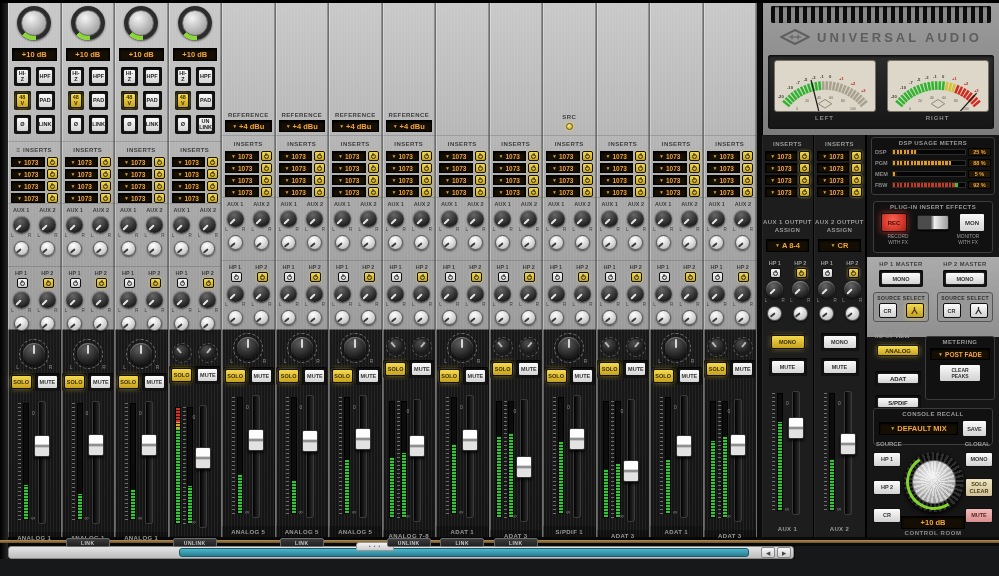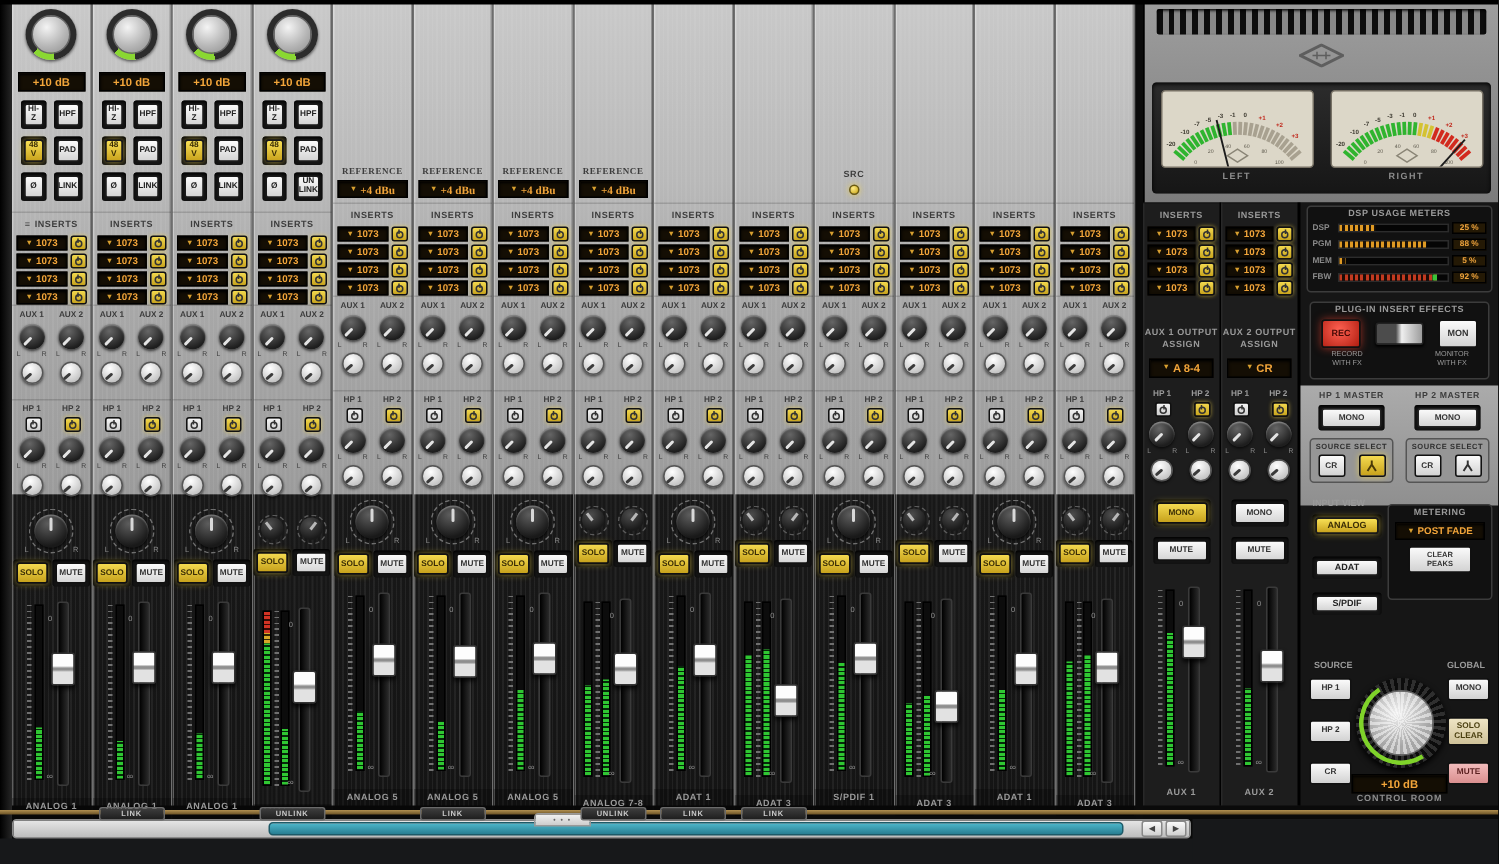--- a/index.html
+++ b/index.html
@@ -46,21 +46,21 @@
   .pre-cap { position:absolute; inset:4px; border-radius:50%;
     background:radial-gradient(circle at 38% 30%,#f4f4f4,#b8b8b8 55%,#8d8d8d); border:1px solid #666; }
   .pre-lcd { height:13px; margin:8px 4px 0; }
   .pbtn-grid { display:grid; grid-template-columns:1fr 1fr; gap:5px 5px; padding:6px 6px 0; }
   .socket { background:#141414; padding:2px; border-radius:2px; box-shadow:inset 0 1px 2px #000; }
   .pbtn { height:15px; background:linear-gradient(#fbfbfb,#d4d4d4); border:1px solid #1a1a1a; border-radius:2px;
     font-size:5.5px; font-weight:bold; color:#222; display:flex; align-items:center; justify-content:center;
     white-space:pre-line; text-align:center; line-height:1; }
   .pbtn.lit { background:linear-gradient(#f7df55,#c9a31d); color:#3a2d05; box-shadow:0 0 5px rgba(244,215,70,.6); }
 
-  .ref-block { position:absolute; left:3px; right:3px; bottom:3px;font-family:Liberation Serif, serif; }
+  .ref-block { position:absolute; left:3px; right:3px; bottom:3px; }
   .ref-block .lcd { height:12px; margin-top:2px; }
   .src-block { position:absolute; left:0; right:0; bottom:3px; }
   .led { width:7px; height:7px; border-radius:50%; margin:3px auto 2px;
     background:radial-gradient(circle at 35% 30%,#ffec85,#c9a516); border:1px solid #6b5a10;
     box-shadow:0 0 4px rgba(240,210,70,.8); }
 
   
   .ins-head { display:flex; align-items:center; justify-content:center; gap:3px; height:11px; margin-top:2px; }
   .ins-menu { font-size:6px; color:#444; line-height:1; }
   .ins-slot { display:flex; align-items:center; height:10px; margin:2px 3px 0; }
@@ -2656,20 +2656,21 @@
     </div>
   <div class="gap-col"></div>
 
   <div class="rtop">
     <div class="vents"></div>
     <div class="logo-row">
       <svg width="30" height="16" viewBox="0 0 30 16">
         <path d="M15 1 L29 8 L15 15 L1 8 Z" fill="none" stroke="#5e5e5e" stroke-width="2"></path>
         <path d="M9 8 h12 M12 5.5 v5 M18 5.5 v5" stroke="#5e5e5e" stroke-width="1" fill="none"></path>
       </svg>
+      <span class="logo-text">UNIVERSAL AUDIO</span>
     </div>
     <div class="vu-panel">
       <div class="vu">
         <svg id="vu0" width="102" height="52" viewBox="0 0 102 52">
             <line x1="14.229866730289054" y1="47.14619473504611" x2="7.335466742218252" y2="41.361106247867255" stroke="#2fb42f" stroke-width="2.6"></line>
             <line x1="16.471689583744748" y1="44.656398217968125" x2="9.997631380696888" y2="38.40447288383715" stroke="#2fb42f" stroke-width="2.6"></line>
             <line x1="18.881730894774805" y1="42.32904837708507" x2="12.859555437545083" y2="35.64074494778853" stroke="#2fb42f" stroke-width="2.6"></line>
             <line x1="21.448249184368407" y1="40.17548382687734" x2="15.907295906437483" y2="33.083387044416845" stroke="#2fb42f" stroke-width="2.6"></line>
             <line x1="24.15874063340415" y1="38.206196517358" x2="19.126004502167426" y2="30.744858364362628" stroke="#2fb42f" stroke-width="2.6"></line>
             <line x1="27.000000000000004" y1="36.430780618346944" x2="22.500000000000004" y2="28.636551984286996" stroke="#2fb42f" stroke-width="2.6"></line>
@@ -3114,20 +3115,30 @@
     <div class="box metbox">
       <div class="box-title">METERING</div>
       <div class="lcd">
         <span class="dd-arrow">▼</span>
         <span>POST FADE</span>
       </div>
       <div class="clearbtn">CLEAR
 PEAKS</div>
     </div>
 
+    <div class="box recallbox">
+      <div class="box-title">CONSOLE RECALL</div>
+      <div class="recallrow">
+        <div class="lcd">
+          <span class="dd-arrow">▼</span>
+          <span>DEFAULT MIX</span>
+        </div>
+        <div class="savebtn">SAVE</div>
+      </div>
+    </div>
 
     <div class="srclab">SOURCE</div>
     <div class="globlab">GLOBAL</div>
     <div class="mbtn" style="left:6px;top:317px;">HP 1</div>
     <div class="mbtn" style="left:6px;top:345px;">HP 2</div>
     <div class="mbtn" style="left:6px;top:373px;">CR</div>
     <div class="bigknob">
       <div class="bigarc"></div>
       <div class="bigcap"></div>
     </div>

